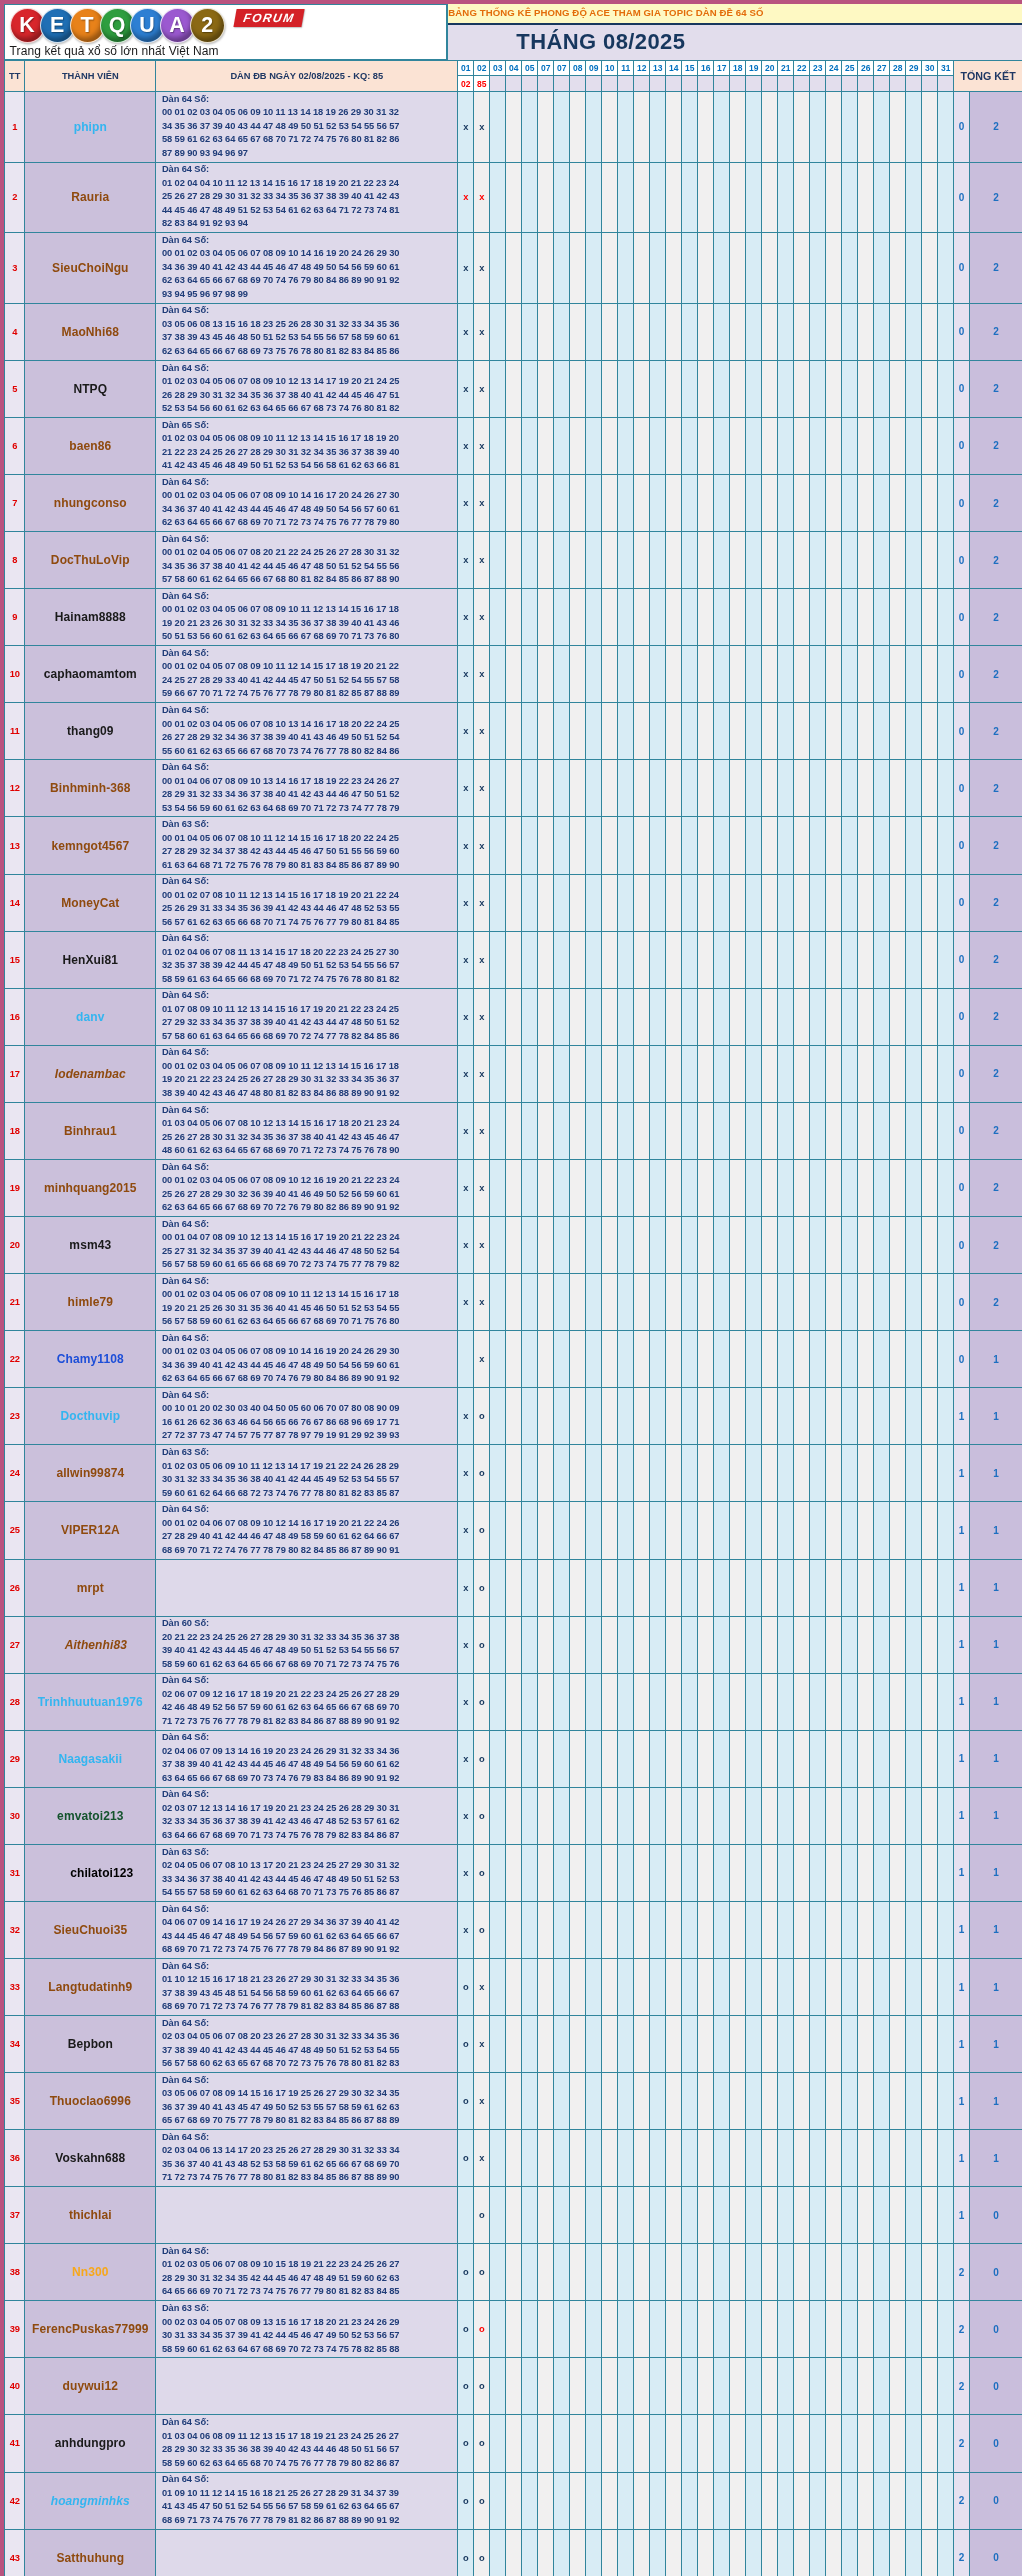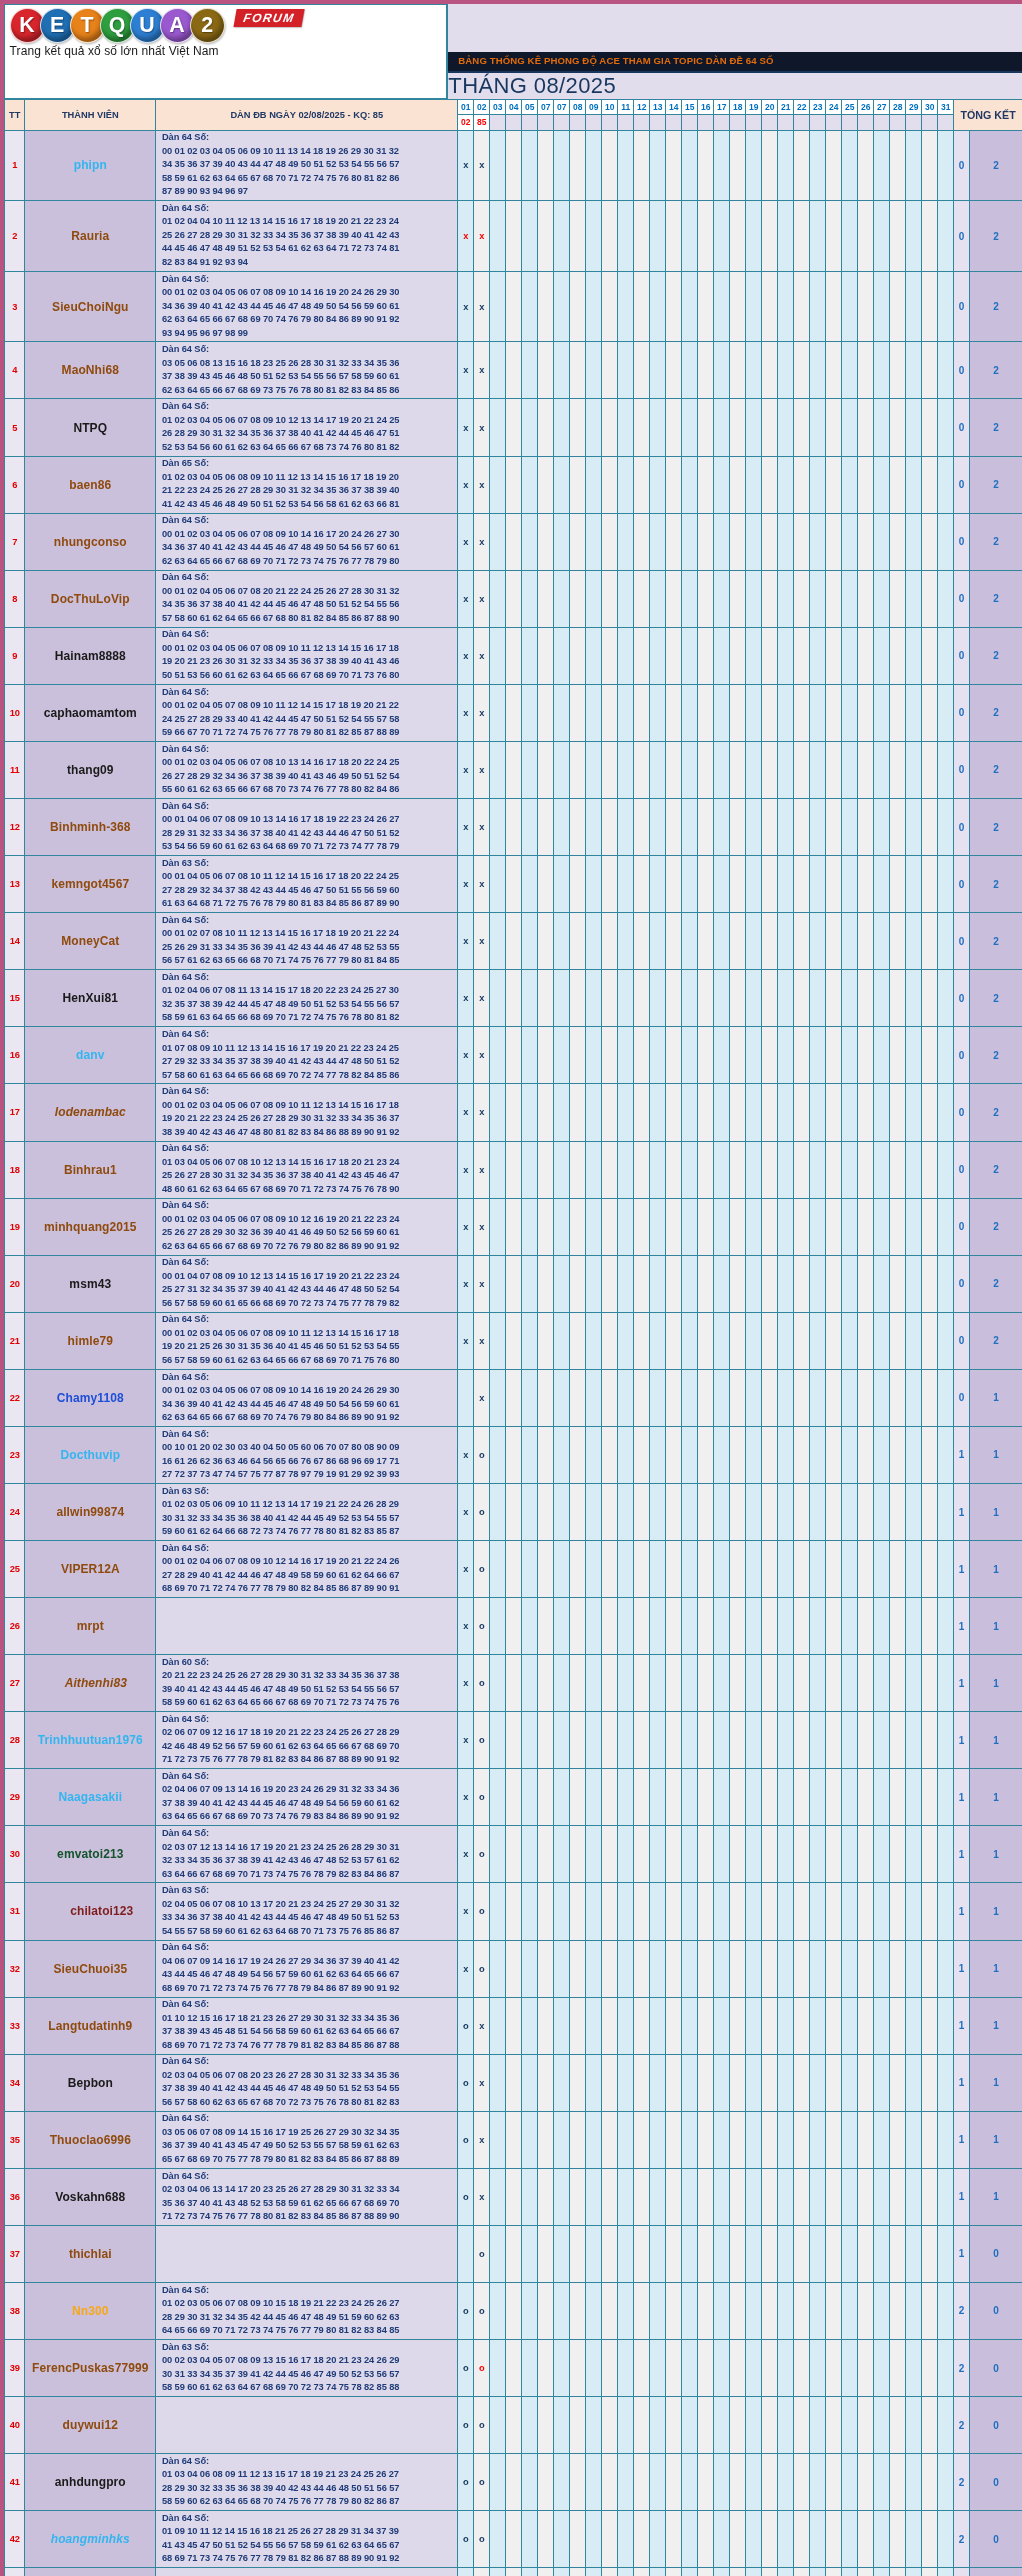--- a/index.html
+++ b/index.html
@@ -30,27 +30,27 @@
   .letter:first-child{margin-left:0;}
   .forum-badge{
     background:#d42127;color:#fff;font-style:italic;font-weight:bold;
     font-size:12px;letter-spacing:1.4px;padding:2.1px 8.5px;margin-left:10px;
     transform:skew(-10deg);align-self:flex-start;margin-top:1.4px;
     box-shadow:0.7px 0.7px 1.4px rgba(0,0,0,.3);
   }
   .tagline{font-size:12px;color:#1a1a1a;margin-top:0.7px;letter-spacing:0.1px;}
   .head-right{flex:1;display:flex;flex-direction:column;}
   .title-bar{
-    background:#0f172a;border-bottom:2.1px solid #17375e;
-    height:18.5px;line-height:18.5px;padding-left:10px;
-    color:#e36c0a;font-weight:bold;font-size:9.6px;letter-spacing:0.1px;margin-top:48px;
+    background:#fef9c3;border-bottom:2.1px solid #17375e;
+    height:18.5px;line-height:18.5px;
+    color:#e36c0a;font-weight:bold;font-size:9.6px;letter-spacing:0.1px;
   }
   .month-area{
     flex:1;background:#e2ddec;display:flex;align-items:center;
-    color:#17375e;font-weight:normal;font-size:22px;
+    padding-left:68px;color:#17375e;font-weight:bold;font-size:22px;
     letter-spacing:0.4px;
   }
   
   table{border-collapse:collapse;table-layout:fixed;width:1018px;background:#e2ddec;}
   td,th{border:1.4px solid #31859c;box-sizing:border-box;overflow:hidden;}
   th{padding:1.4px 0.7px;}
   .peach{background:#fbe3d4;color:#1f3864;font-weight:bold;font-size:9.3px;}
   th.tkq{font-size:10.7px;}
   .day-h{background:#ffffff;color:#0070c0;font-weight:bold;font-size:8.5px;padding:2.1px 0;border-width:1.4px;}
   .kq-cell{background:#ffffff;color:#ff0000;font-weight:bold;font-size:8.5px;text-align:center;height:15.7px;}
@@ -1493,21 +1493,21 @@
           <td class="day-cell day-odd"></td>
           <td class="day-cell day-even"></td>
           <td class="day-cell day-odd"></td>
           <td class="day-cell day-even"></td>
           <td class="day-cell day-odd"></td>
           <td class="t1-cell">1</td>
           <td class="t2-cell">1</td>
         </tr>
         <tr>
           <td class="tt-cell">31</td>
-          <td class="name-cell" style="color: #7f1d1d; padding-left: 24px;">chilatoi123</td>
+          <td class="name-cell" style="color: #000000; padding-left: 24px;">chilatoi123</td>
           <td class="dan-cell">
             <div class="dan-label">Dàn 63 Số:</div>
             <div class="dan-numbers">02 04 05 06 07 08 10 13 17 20 21 23 24 25 27 29 30 31 32
 33 34 36 37 38 40 41 42 43 44 45 46 47 48 49 50 51 52 53
 54 55 57 58 59 60 61 62 63 64 68 70 71 73 75 76 85 86 87</div>
           </td>
           <td class="day-cell day-odd mark">x</td>
           <td class="day-cell day-even mark">o</td>
           <td class="day-cell day-odd"></td>
           <td class="day-cell day-even"></td>

